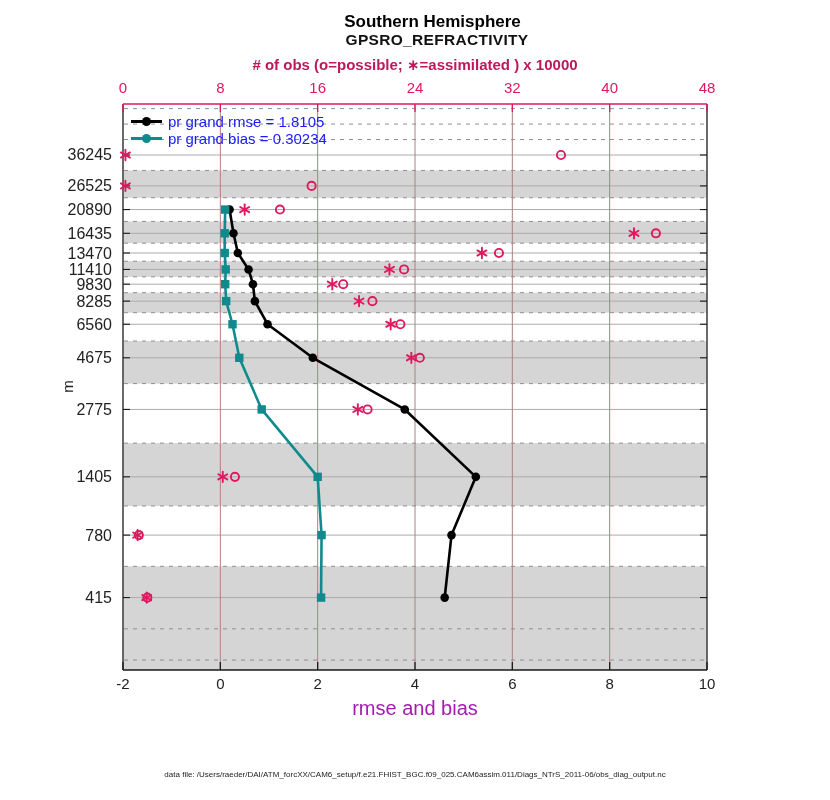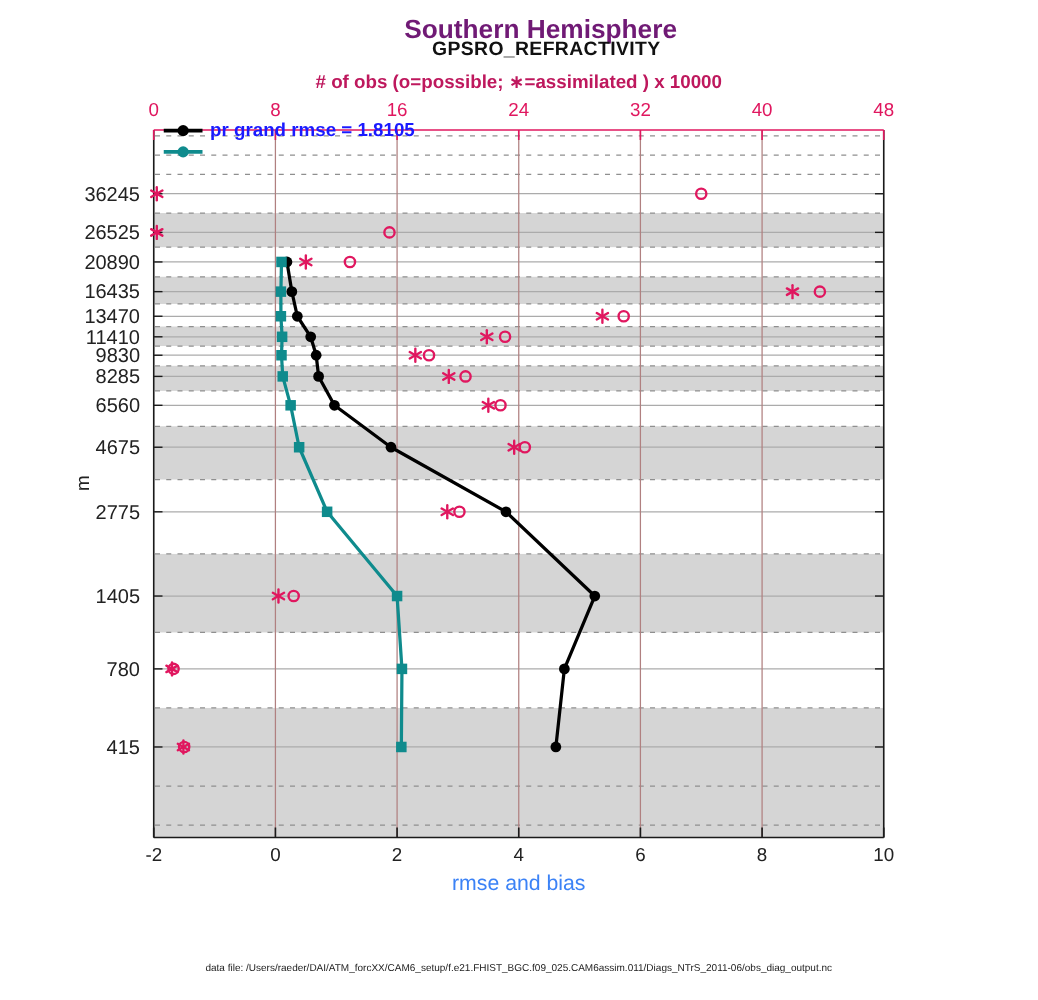--- a/index.html
+++ b/index.html
@@ -1,29 +1,29 @@
 <!DOCTYPE html>
 <html><head>
 <meta charset="utf-8">
 <style>
   html,body{margin:0;padding:0;background:#fff;}
   #page{position:relative;width:830px;height:800px;background:#ffffff;
         font-family:"Liberation Sans","DejaVu Sans",sans-serif;overflow:hidden;}
   #chart-svg{position:absolute;left:0;top:0;}
   .abs{position:absolute;}
   .ctr{left:0;right:0;text-align:center;}
-  .title1{top:12px;font-size:21px;font-weight:bold;color:#701a75;padding-left:35px;}
+  .title1{top:12px;font-size:17px;font-weight:bold;color:#000000;padding-left:35px;}
   .title2{top:31px;font-size:15.5px;font-weight:bold;color:#111;letter-spacing:.3px;margin-left:44px;}
   .obs-label{top:56px;font-size:15px;font-weight:bold;color:#be185d;}
-  .xlabel{top:697px;font-size:17px;color:#3b82f6;}
+  .xlabel{top:697px;font-size:20px;color:#a21caf;}
   .daterange{top:719px;font-size:16px;color:#222;}
   .datafile{top:770px;font-size:8px;color:#222;}
   .ylabel{left:46px;top:378px;width:42px;text-align:center;font-size:15px;color:#222;
           transform:rotate(-90deg);}
-  #legend{left:131px;top:96px;font-weight:bold;}
+  #legend{left:131px;top:113px;}
   .leg-row{display:flex;align-items:center;height:17px;}
   .leg-line{position:relative;width:31px;height:3px;}
   .leg-dot{position:absolute;left:11px;top:-3px;width:9px;height:9px;border-radius:50%;}
   .leg-text{margin-left:6px;font-size:15px;color:#1a1aff;white-space:nowrap;}
 </style>
 </head>
 <body>
 
 <div id="page">
   <svg id="chart-svg" width="830" height="800">
@@ -268,15 +268,16 @@
     <div class="leg-row">
       <span class="leg-line" id="leg-line-0" style="background: rgb(0, 0, 0);">
         <span class="leg-dot" id="leg-dot-0" style="background: rgb(0, 0, 0);"></span>
       </span>
       <span class="leg-text">pr grand rmse = 1.8105</span>
     </div>
     <div class="leg-row">
       <span class="leg-line" id="leg-line-1" style="background: rgb(15, 139, 141);">
         <span class="leg-dot" id="leg-dot-1" style="background: rgb(15, 139, 141);"></span>
       </span>
+      <span class="leg-text">pr grand bias = 0.30234</span>
     </div>
   </div>
 </div>
 
 </body></html>

